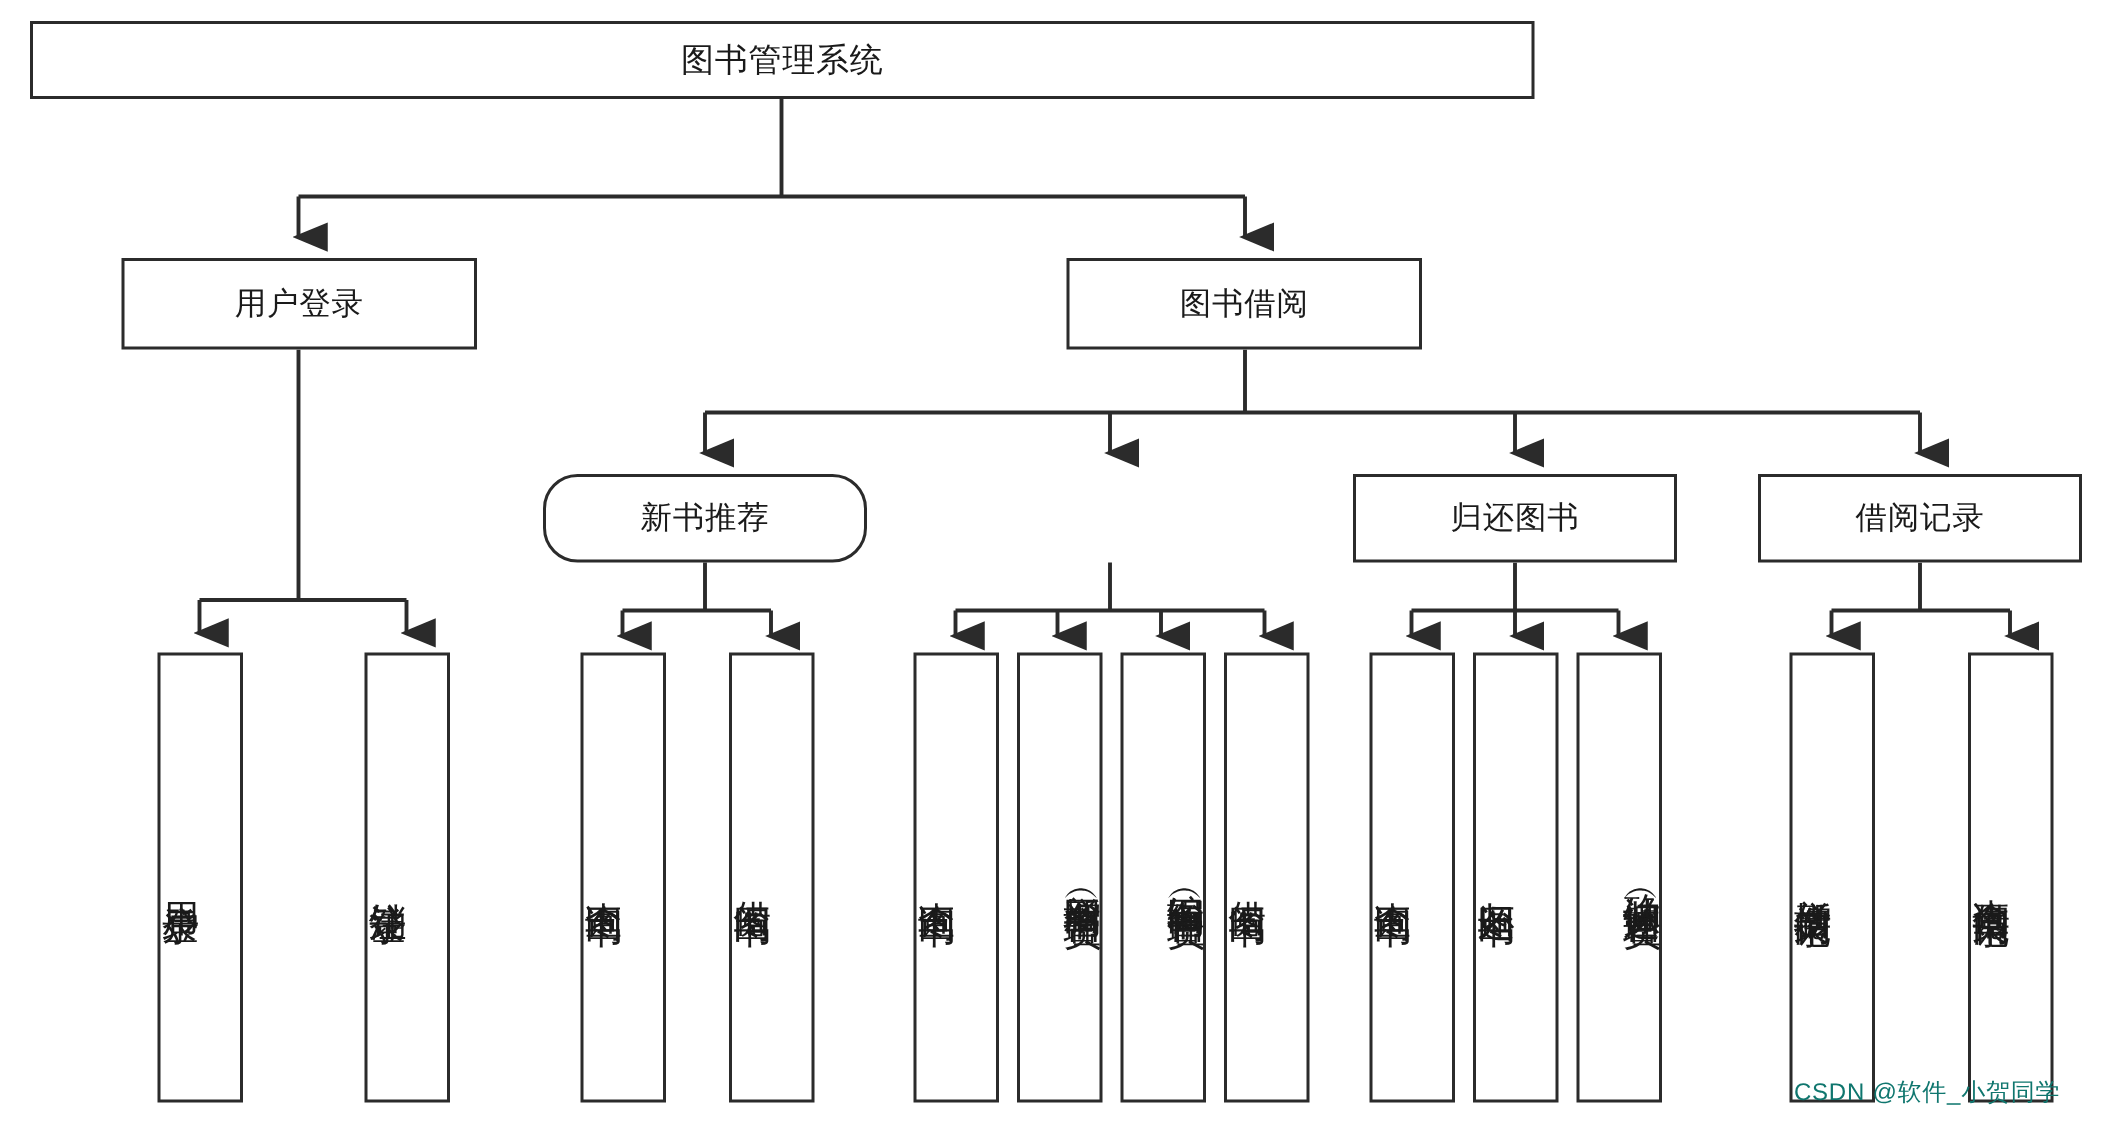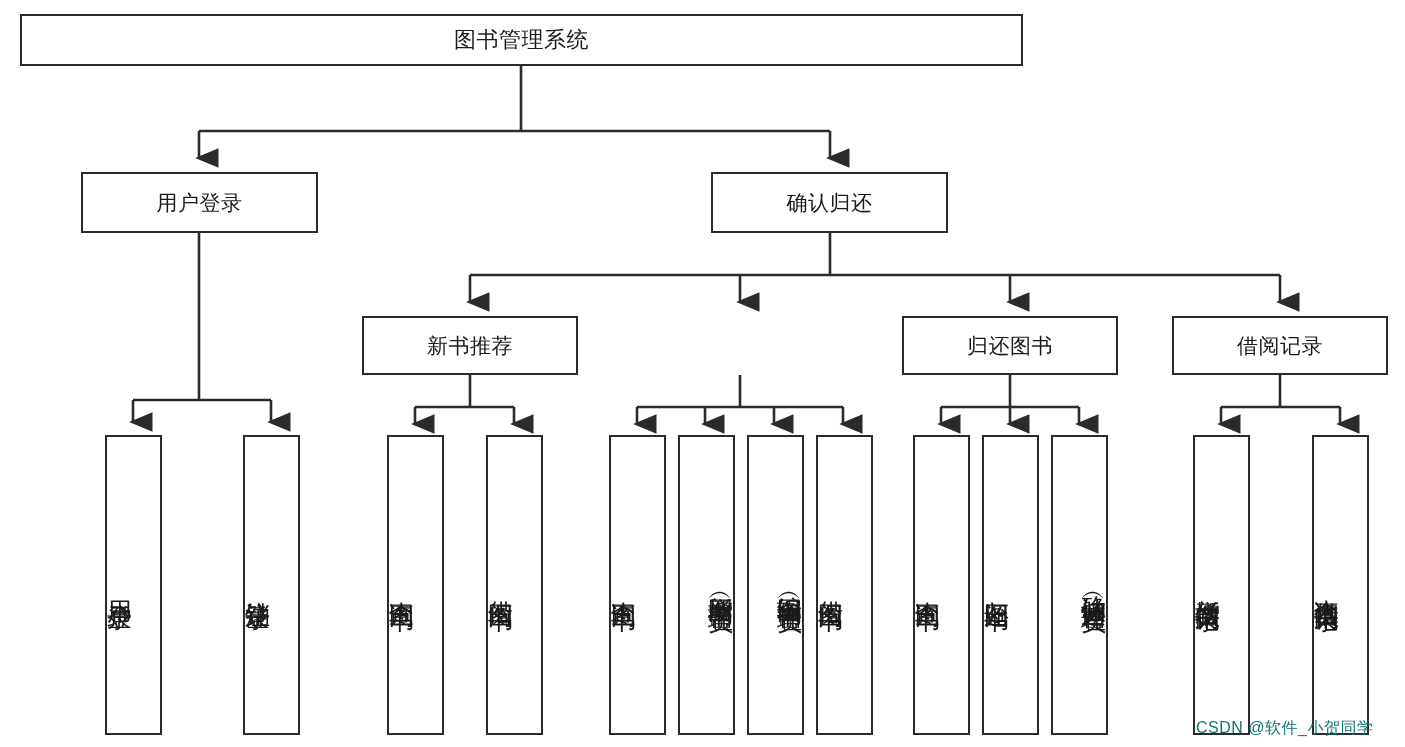--- a/index.html
+++ b/index.html
@@ -119,23 +119,23 @@
       <path d="M 1221 407 L 1340 407"></path>
       <path d="M 1221 407 L 1221 424" marker-end="url(#arrow)"></path>
       <path d="M 1340 407 L 1340 424" marker-end="url(#arrow)"></path>
 
     </g>
   </svg>
 
   <div class="node root h" style="left:20px;top:14px;width:1003px;height:52px;">图书管理系统</div>
 
   <div class="node h" style="left:81px;top:172px;width:237px;height:61px;">用户登录</div>
-  <div class="node h" style="left:711px;top:172px;width:237px;height:61px;">确认归还</div>
+  <div class="node h" style="left:711px;top:172px;width:237px;height:61px;">图书借阅</div>
 
-  <div class="node h" style="left:362px;top:316px;width:216px;height:59px;">新书推荐</div>
+  <div class="node h" style="left:362px;top:316px;width:216px;height:59px;border-radius:23px;">新书推荐</div>
   <div class="node h" style="left:902px;top:316px;width:216px;height:59px;">归还图书</div>
   <div class="node h" style="left:1172px;top:316px;width:216px;height:59px;">借阅记录</div>
 
   <div class="node v align-end" style="left:105px;top:435px;width:57px;height:300px;">用户登录</div>
   <div class="node v align-end" style="left:243px;top:435px;width:57px;height:300px;">注销登录</div>
 
   <div class="node v align-end" style="left:387px;top:435px;width:57px;height:300px;">查询图书</div>
   <div class="node v align-end" style="left:486px;top:435px;width:57px;height:300px;">借阅图书</div>
 
   <div class="node v align-end" style="left:609px;top:435px;width:57px;height:300px;">查询图书</div>

